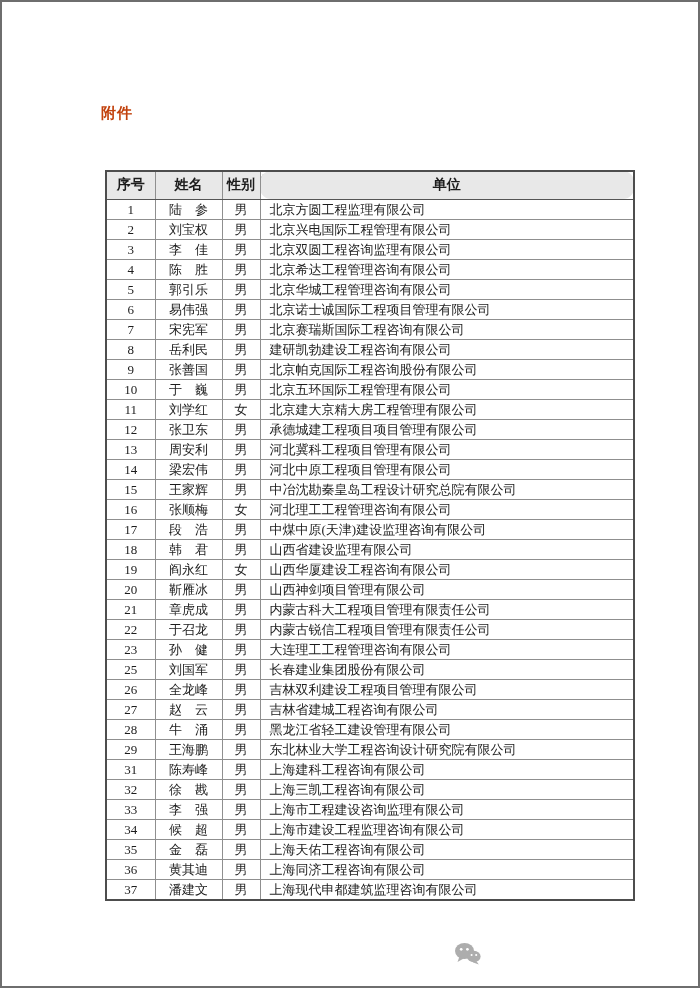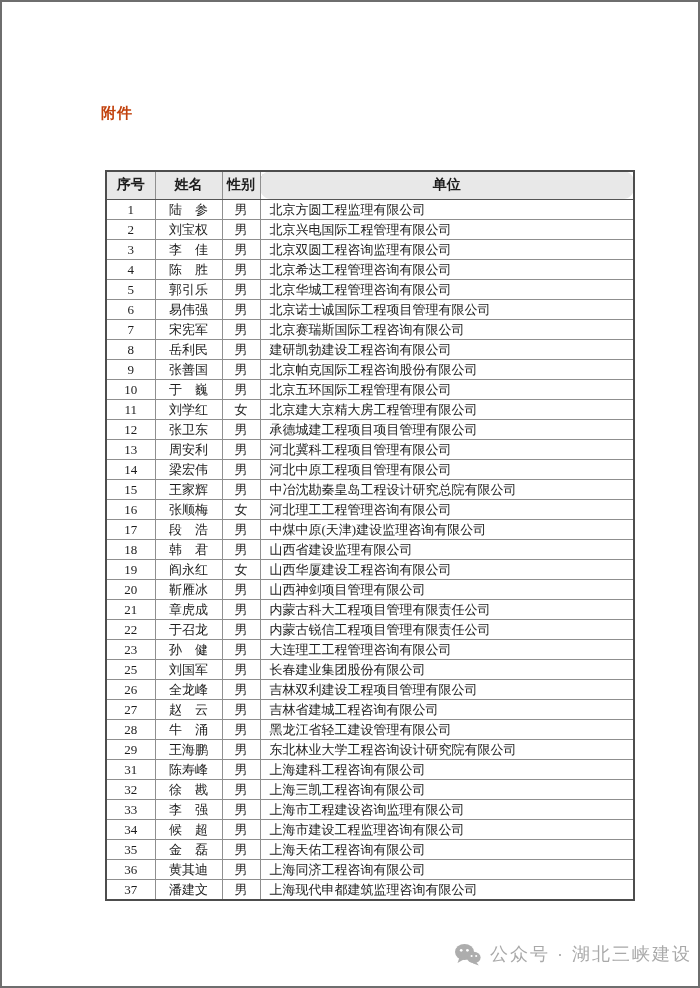--- a/index.html
+++ b/index.html
@@ -328,16 +328,15 @@
         <ellipse cx="10.5" cy="9" rx="9.5" ry="8" fill="#adadad"></ellipse>
         <polygon points="5.5,14.5 3.5,20 11,15.8" fill="#adadad"></polygon>
         <circle cx="7.2" cy="7.3" r="1.35" fill="#ffffff"></circle>
         <circle cx="13.4" cy="7.3" r="1.35" fill="#ffffff"></circle>
         <ellipse cx="19.8" cy="14.5" rx="6.8" ry="5.8" fill="#adadad"></ellipse>
         <circle cx="17.6" cy="13" r="1.05" fill="#ffffff"></circle>
         <circle cx="22.2" cy="13" r="1.05" fill="#ffffff"></circle>
         <polygon points="22.5,19.2 24.8,22.6 18.6,20.2" fill="#adadad"></polygon>
       </svg>
     </span>
-    <span>公众号 · 湖北三峡建设</span>
   </div>
 
 </div>
 
 </body></html>

